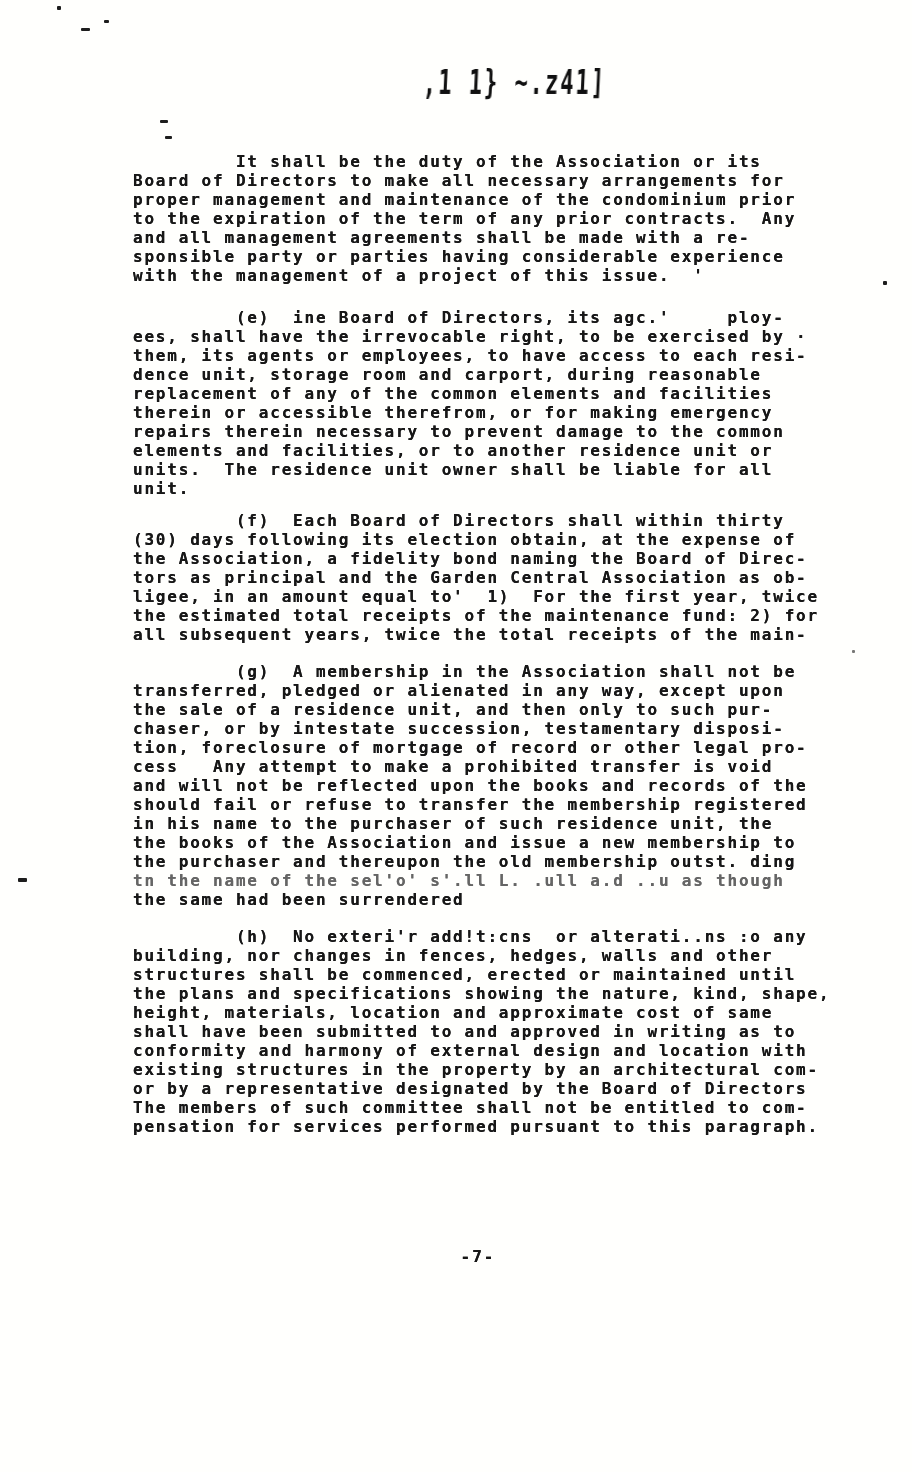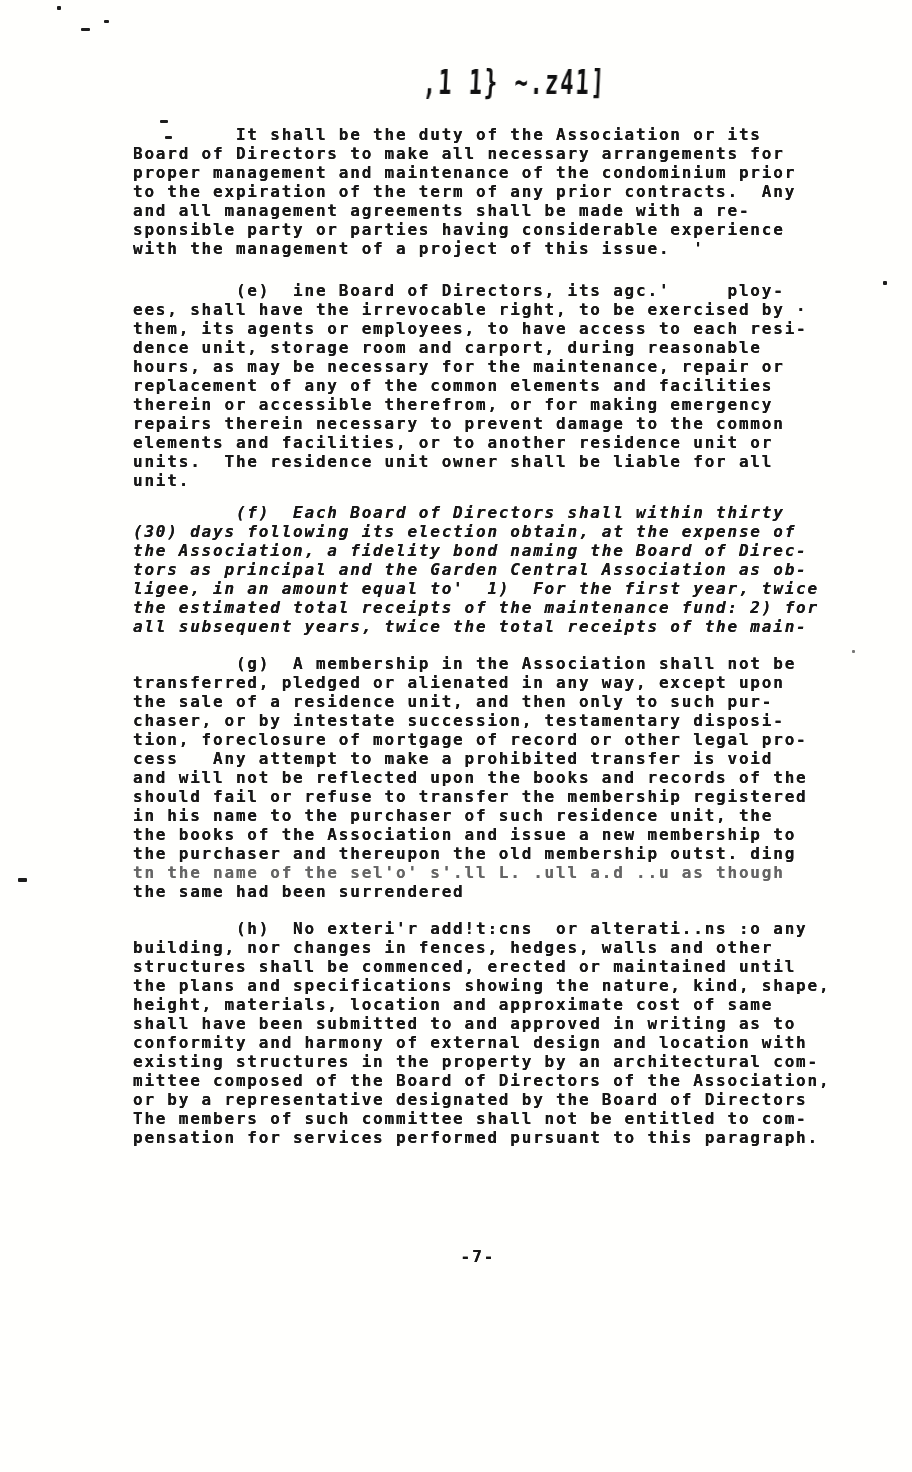--- a/index.html
+++ b/index.html
@@ -23,23 +23,23 @@
     transform-origin:left top;
     filter:blur(0.5px);
     white-space:pre;
   }
   .doc{
     position:absolute;
     left:133px;top:125px;
     width:720px;
   }
   .paragraph{margin:0 0 18px 0;}
-  .paragraph:nth-child(1){margin-bottom:23px;}
+  .paragraph:nth-child(1){margin-bottom:23px;margin-top:27px;}
   .paragraph:nth-child(2){margin-bottom:13px;}
-  .paragraph:nth-child(3){font-style:italic;}
+  .paragraph:nth-child(3){}
   .paragraph:nth-child(4){}
   .line{
     white-space:pre;
     font-size:16px;
     line-height:19px;
     font-weight:bold;
     letter-spacing:1.8px;
     color:#171717;
     text-shadow:0 0 0.6px rgba(10,10,10,0.85);
     filter:blur(0.22px);
@@ -80,21 +80,20 @@
         <div class="line">to the expiration of the term of any prior contracts.  Any</div>
         <div class="line">and all management agreements shall be made with a re-</div>
         <div class="line">sponsible party or parties having considerable experience</div>
         <div class="line">with the management of a project of this issue.  '</div>
       </div>
       <div class="paragraph">
         <div class="line">         (e)  ine Board of Directors, its agc.'     ploy-</div>
         <div class="line">ees, shall have the irrevocable right, to be exercised by ·</div>
         <div class="line">them, its agents or employees, to have access to each resi-</div>
         <div class="line">dence unit, storage room and carport, during reasonable</div>
-        <div class="line">hours, as may be necessary for the maintenance, repair or</div>
         <div class="line">replacement of any of the common elements and facilities</div>
         <div class="line">therein or accessible therefrom, or for making emergency</div>
         <div class="line">repairs therein necessary to prevent damage to the common</div>
         <div class="line">elements and facilities, or to another residence unit or</div>
         <div class="line">units.  The residence unit owner shall be liable for all</div>
         <div class="line">unit.</div>
       </div>
       <div class="paragraph">
         <div class="line">         (f)  Each Board of Directors shall within thirty</div>
         <div class="line">(30) days following its election obtain, at the expense of</div>
@@ -121,21 +120,20 @@
       </div>
       <div class="paragraph">
         <div class="line">         (h)  No exteri'r add!t:cns  or alterati..ns :o any</div>
         <div class="line">building, nor changes in fences, hedges, walls and other</div>
         <div class="line">structures shall be commenced, erected or maintained until</div>
         <div class="line">the plans and specifications showing the nature, kind, shape,</div>
         <div class="line">height, materials, location and approximate cost of same</div>
         <div class="line">shall have been submitted to and approved in writing as to</div>
         <div class="line">conformity and harmony of external design and location with</div>
         <div class="line">existing structures in the property by an architectural com-</div>
-        <div class="line">mittee composed of the Board of Directors of the Association,</div>
         <div class="line">or by a representative designated by the Board of Directors</div>
         <div class="line">The members of such committee shall not be entitled to com-</div>
         <div class="line">pensation for services performed pursuant to this paragraph.</div>
       </div>
     </div>
 
   <div class="page-number">-7-</div>
 
 </div>
 

